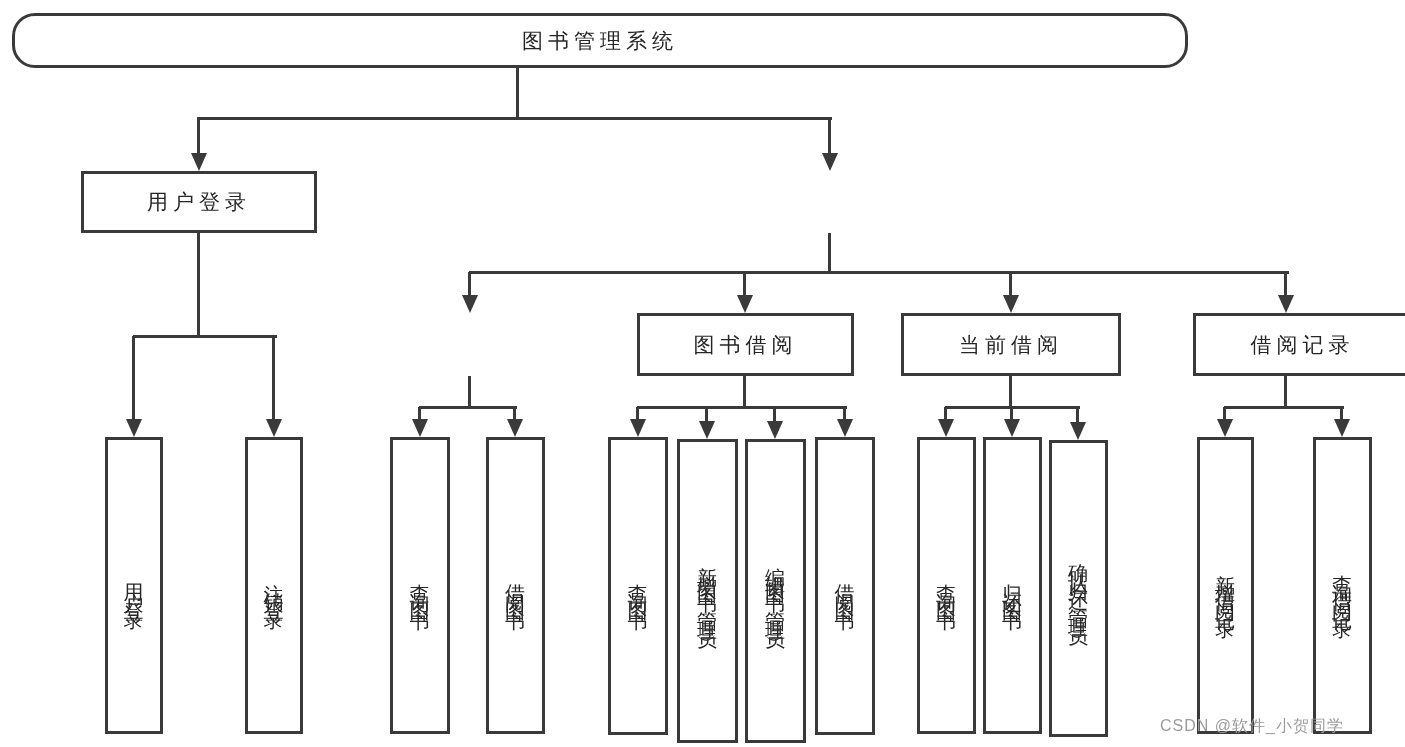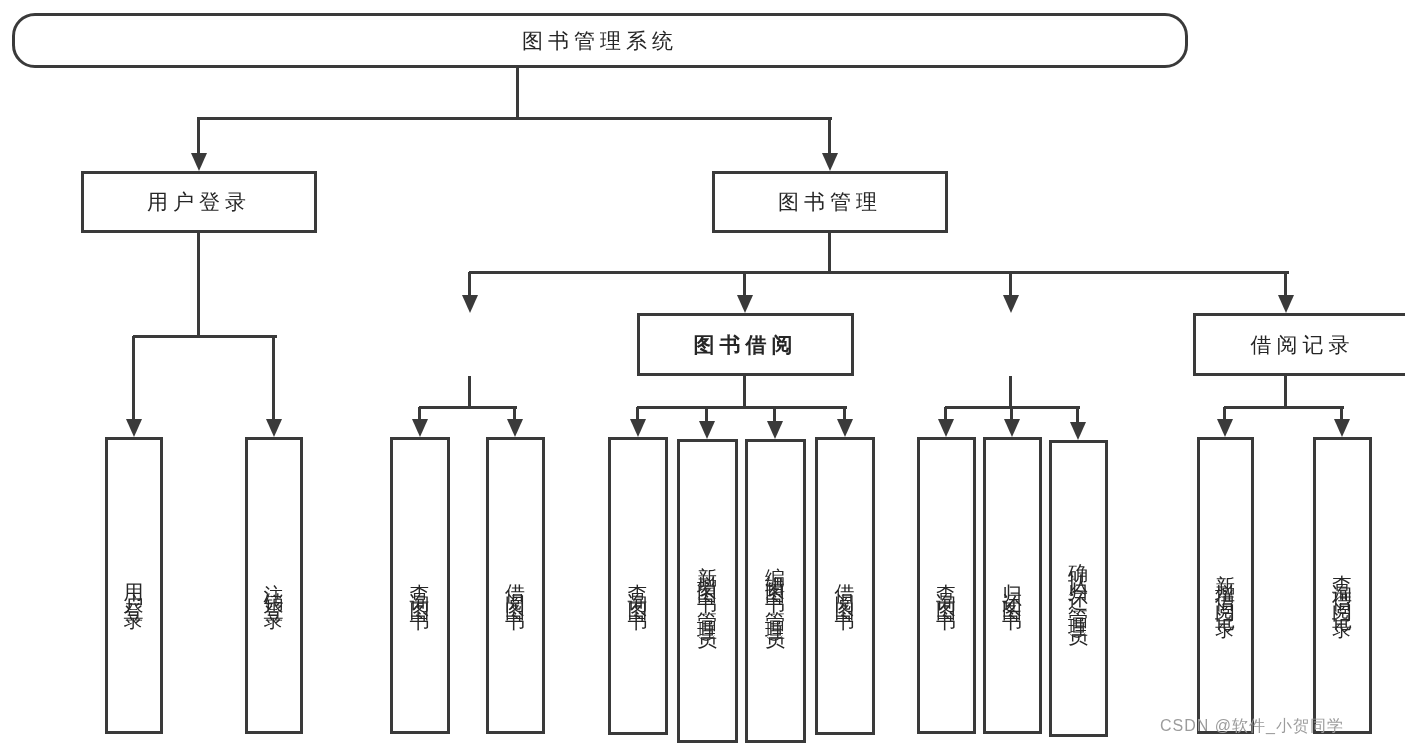--- a/index.html
+++ b/index.html
@@ -87,25 +87,25 @@
     <div class="cline" style="left: 1223px; top: 407px; width: 3px; height: 14px;"></div>
     <div class="ahead" style="left: 1217px; top: 419px;"></div>
     <div class="cline" style="left: 1340px; top: 407px; width: 3px; height: 14px;"></div>
     <div class="ahead" style="left: 1334px; top: 419px;"></div>
     <div class="node" style="left: 12px; top: 13px; width: 1176px; height: 55px; border-radius: 23px;">
       <span>图书管理系统</span>
     </div>
     <div class="node" style="left: 81px; top: 171px; width: 236px; height: 62px;">
       <span>用户登录</span>
     </div>
-    <div class="node" style="left: 712px; top: 171px; width: 236px; height: 62px;">
-      <span>图书管理</span>
+    <div class="node" style="left: 637px; top: 313px; width: 217px; height: 63px;">
+      <span>图书借阅</span>
     </div>
-    <div class="node" style="left: 637px; top: 313px; width: 217px; height: 63px; font-weight: bold;">
-      <span>图书借阅</span>
+    <div class="node" style="left: 901px; top: 313px; width: 220px; height: 63px;">
+      <span>当前借阅</span>
     </div>
     <div class="node" style="left: 1177px; top: 313px; width: 219px; height: 63px; margin-left: 16px;">
       <span>借阅记录</span>
     </div>
     <div class="node vert" style="left: 105px; top: 437px; width: 58px; height: 297px;">
       <span>用户登录</span>
     </div>
     <div class="node vert" style="left: 245px; top: 437px; width: 58px; height: 297px;">
       <span>注销登录</span>
     </div>

